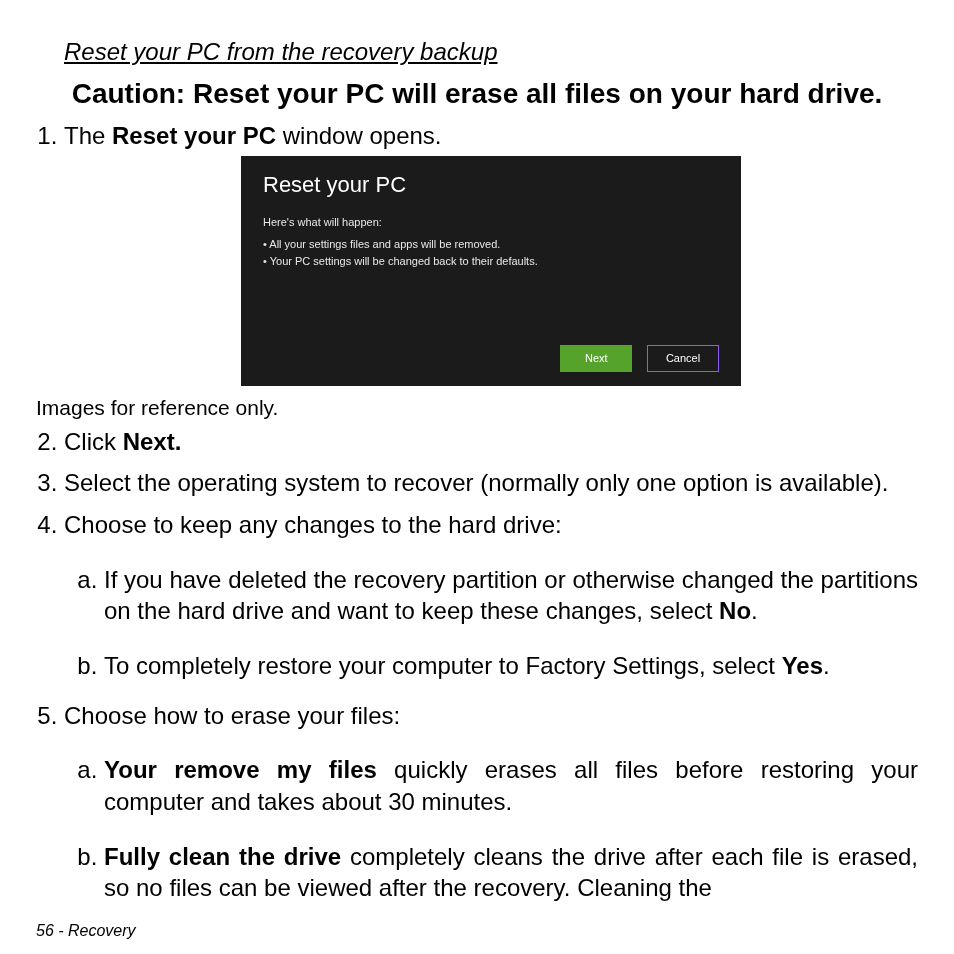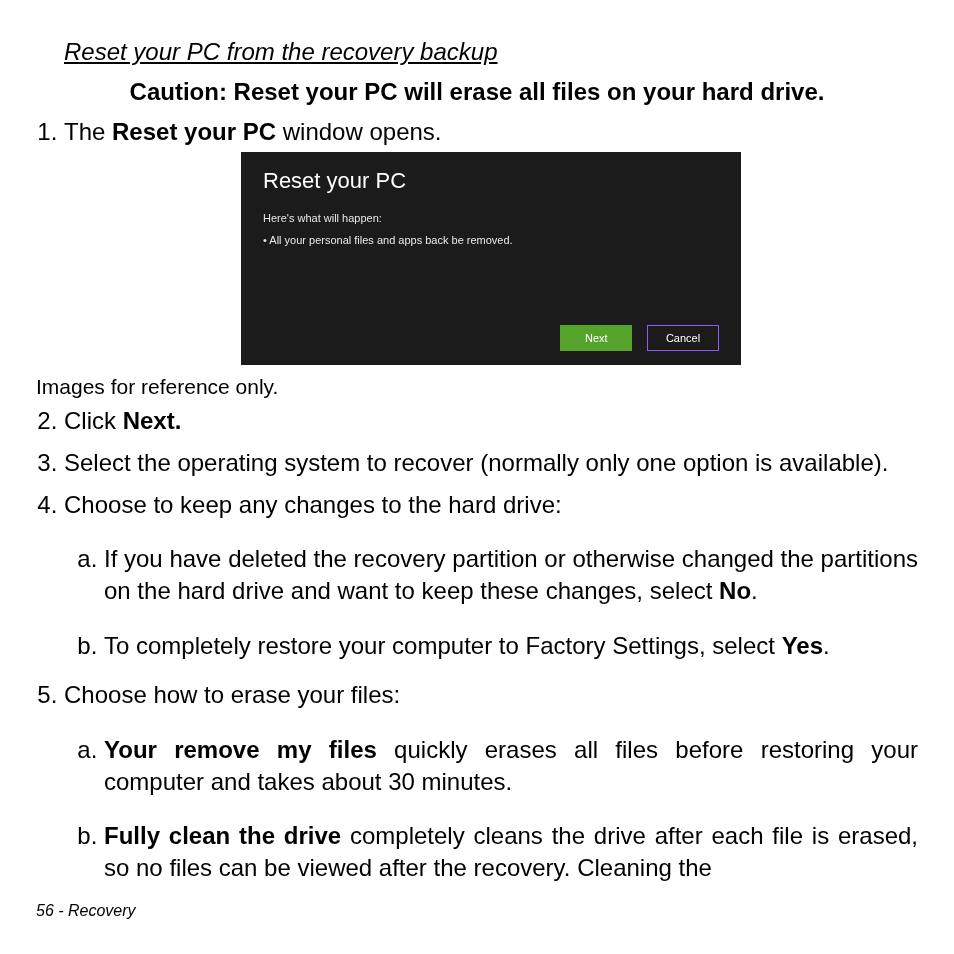--- a/index.html
+++ b/index.html
@@ -15,21 +15,21 @@
     width: 954px;
     padding: 38px 36px 20px 36px;
   }
   .section-title {
     font-size: 24px;
     font-style: italic;
     text-decoration: underline;
     margin: 0 0 12px 28px;
   }
   .caution {
-    font-size: 24px;
+    font-size: 28px;
     font-weight: bold;
     text-align: center;
     margin: 0 0 10px 0;
   }
   .body-text {
     font-size: 24px;
     line-height: 1.32;
   }
   ol.main {
     list-style: decimal;
@@ -131,21 +131,22 @@
   <ol class="main body-text">
 
     <li>
       <span>The </span><b>Reset your PC</b><span> window opens.</span>
 
       <div class="shot-wrap">
         <div class="shot">
           <div class="shot-title">Reset your PC</div>
           <div class="shot-intro">Here's what will happen:</div>
           <div class="shot-bullets">
-            <div>• All your personal files and apps back be removed.</div>
+            <div>• All your settings files and apps will be removed.</div>
+            <div>• Your PC settings will be changed back to their defaults.</div>
           </div>
           <div class="shot-buttons">
             <span class="btn btn-next">Next</span>
             <span class="btn btn-cancel">Cancel</span>
           </div>
         </div>
       </div>
     </li>
   </ol>
 

